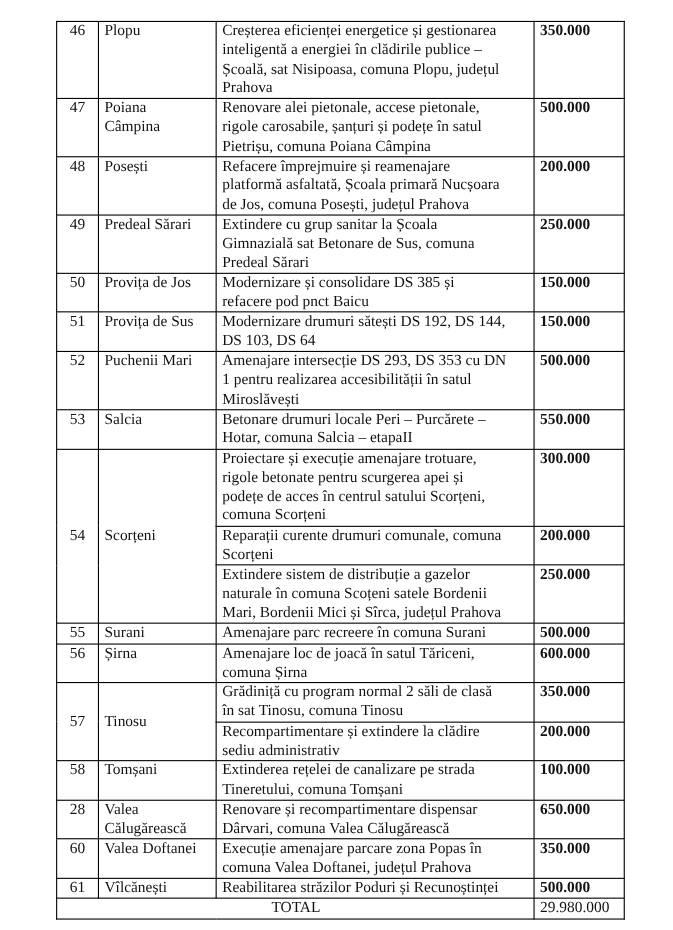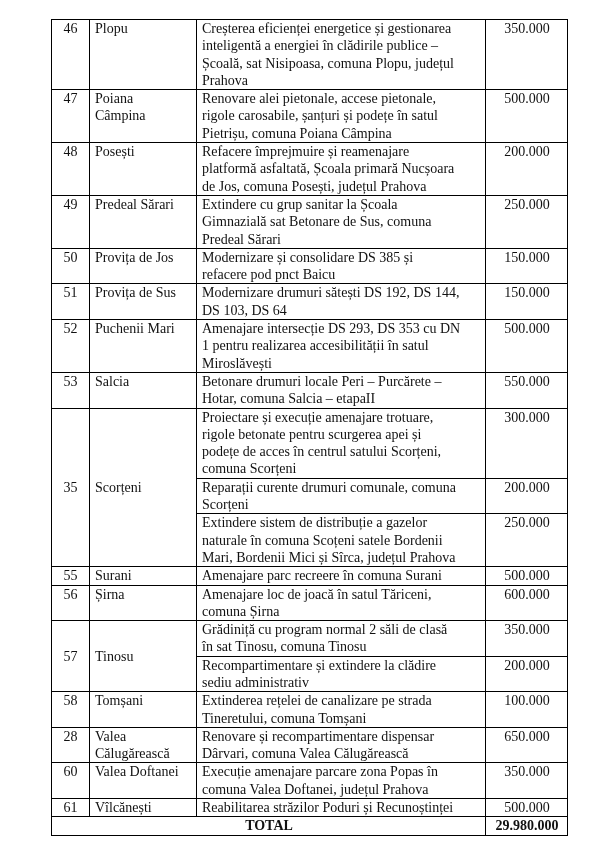--- a/index.html
+++ b/index.html
@@ -17,24 +17,24 @@
     border: 1px solid #000;
     vertical-align: top;
     padding: 0 4px 0 5px;
     overflow: hidden;
   }
   col.c-no { width: 38px; }
   col.c-name { width: 107px; }
   col.c-desc { width: 289px; }
   col.c-val { width: 82px; }
   td.no { text-align: center; padding: 0; }
-  td.val { text-align: center; padding-right: 4px; }
+  td.val { text-align: left; padding-right: 4px; font-weight: bold; }
   td.mid { vertical-align: middle; }
-  tr.total td { font-weight: bold; text-align: center; }
-  tr.total td.val { text-align: center; }
+  tr.total td { font-weight: normal; text-align: center; }
+  tr.total td.val { text-align: left; }
   .desc-line { white-space: nowrap; }
 </style>
 </head>
 <body>
 
 <div class="page">
   <table>
     <colgroup>
       <col class="c-no">
         <col class="c-name">
@@ -131,21 +131,21 @@
           <td class="" rowspan="1">
             <div class="desc-line">Salcia</div>
           </td>
           <td>
             <div class="desc-line">Betonare drumuri locale Peri – Purcărete –</div>
             <div class="desc-line">Hotar, comuna Salcia – etapaII</div>
           </td>
           <td class="val">550.000</td>
         </tr>
         <tr>
-          <td class="no mid" rowspan="3">35</td>
+          <td class="no mid" rowspan="3">54</td>
           <td class="mid" rowspan="3">
             <div class="desc-line">Scorțeni</div>
           </td>
           <td>
             <div class="desc-line">Proiectare și execuție amenajare trotuare,</div>
             <div class="desc-line">rigole betonate pentru scurgerea apei și</div>
             <div class="desc-line">podețe de acces în centrul satului Scorțeni,</div>
             <div class="desc-line">comuna Scorțeni</div>
           </td>
           <td class="val">300.000</td>

